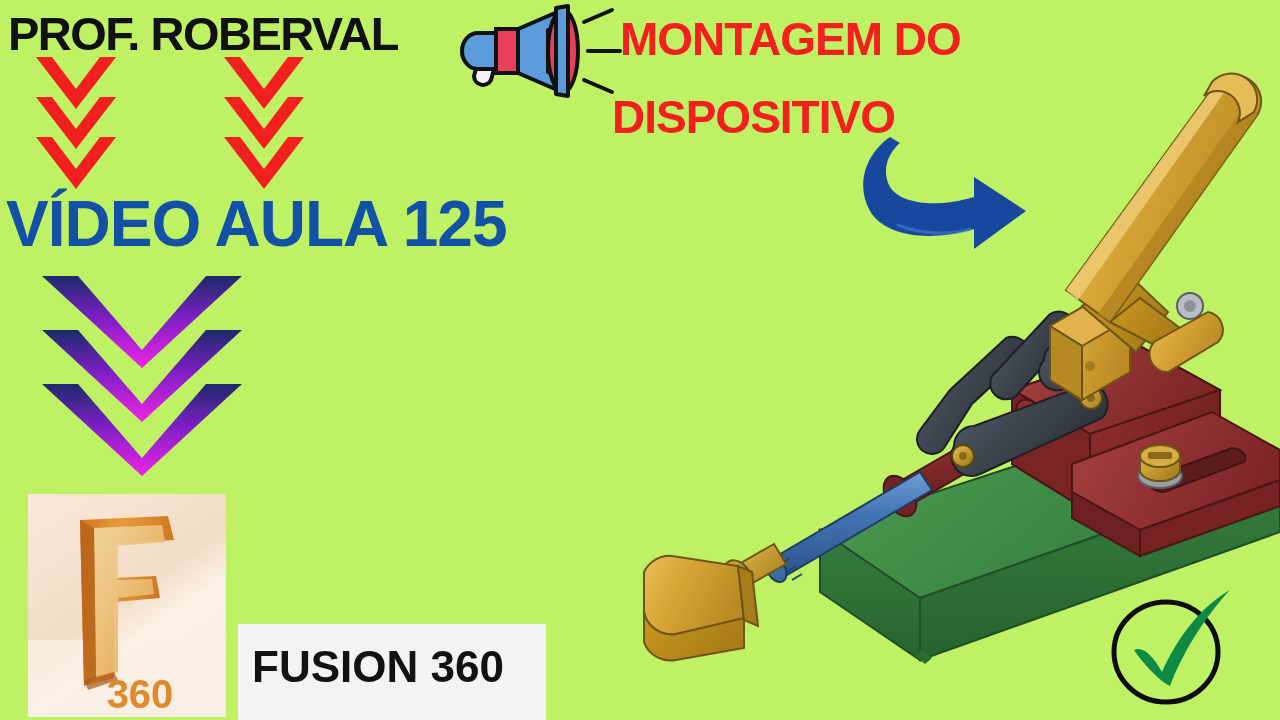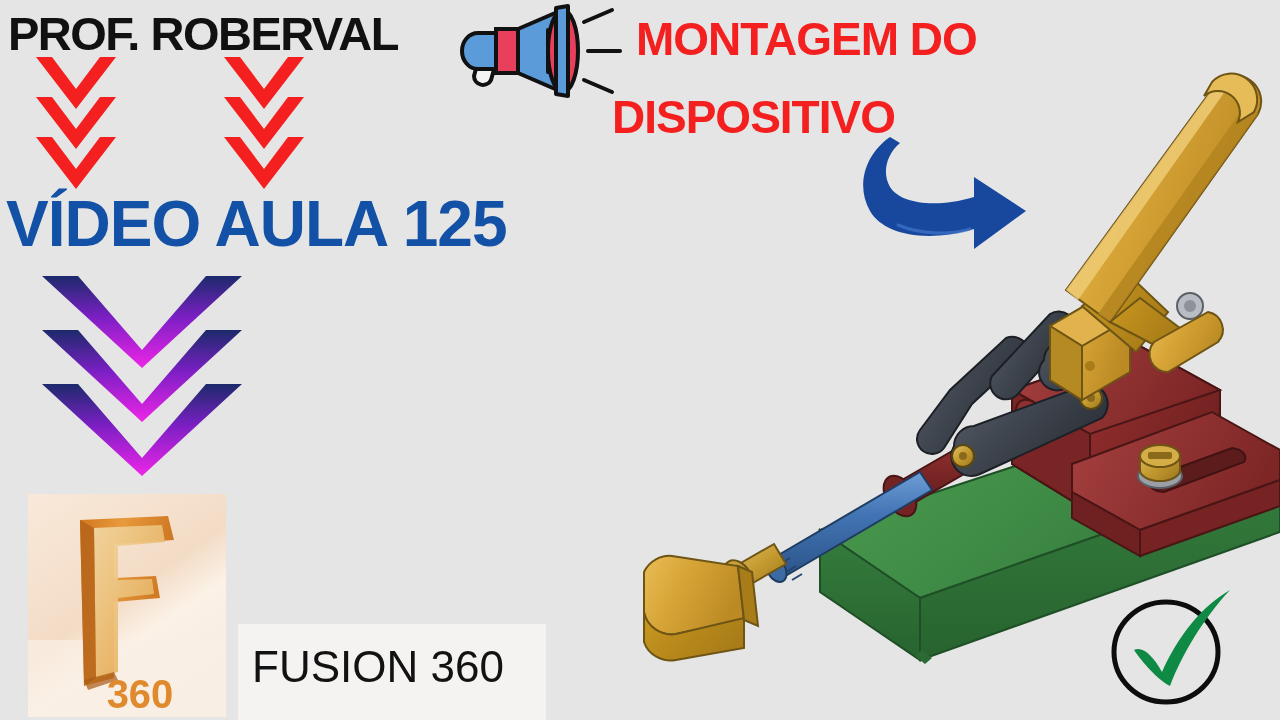--- a/index.html
+++ b/index.html
@@ -7,21 +7,21 @@
     padding: 0;
     background: #ffffff;
   }
   body {
     font-family: "Liberation Sans", sans-serif;
   }
   #canvas {
     position: relative;
     width: 1280px;
     height: 720px;
-    background: #e5e5e5;
+    background: #bef264;
     overflow: hidden;
   }
 
   
   .headline {
     position: absolute;
     font-weight: bold;
     white-space: nowrap;
     letter-spacing: -0.5px;
     line-height: 1;
@@ -34,21 +34,21 @@
     letter-spacing: -1.5px;
   }
   #video-title {
     left: 6px;
     top: 192px;
     font-size: 64px;
     color: #1351a6;
     letter-spacing: -1px;
   }
   #montagem-line1 {
-    left: 636px;
+    left: 620px;
     top: 16px;
     font-size: 46px;
     color: #f42020;
     letter-spacing: -1px;
   }
   #montagem-line2 {
     left: 612px;
     top: 85px;
     font-size: 46px;
     color: #f42020;
@@ -97,21 +97,21 @@
     top: 624px;
     width: 308px;
     height: 96px;
     background: #f4f3f1;
   }
   #fusion-wordmark-text {
     position: absolute;
     left: 252px;
     top: 642px;
     font-size: 44px;
-    font-weight: normal;
+    font-weight: bold;
     color: #121212;
     letter-spacing: 0px;
     white-space: nowrap;
     text-align: right;
   }
 
   
   #cad-render {
     position: absolute;
     left: 620px;

